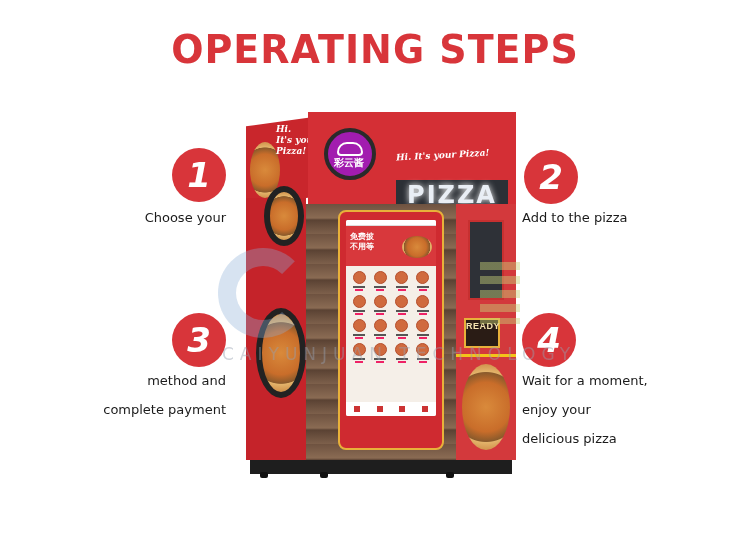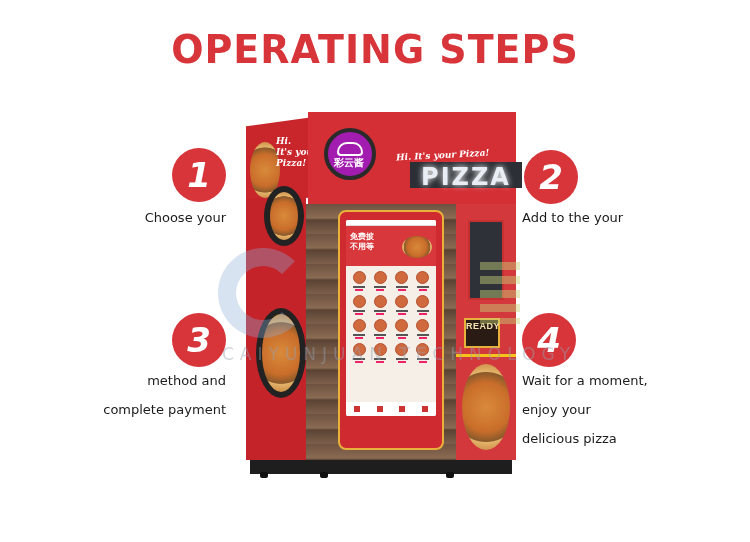--- a/index.html
+++ b/index.html
@@ -26,22 +26,22 @@
 
   
   .machine { position: absolute; left: 246px; top: 112px; width: 272px; height: 372px; }
   .side-top { position:absolute; left:0; top:10px; width:62px; height:80px; background:#c9262c; transform: skewY(-8deg); }
   .side-body { position:absolute; left:0; top:86px; width:60px; height:262px; background:#c5232a; }
   .front-top { position:absolute; left:62px; top:0; width:208px; height:92px; background:#d42f35; }
   .logo-circle { position:absolute; left:78px; top:16px; width:52px; height:52px; border-radius:50%; background:#a21caf; border:4px solid #2a2a2a; }
   .logo-cloud { position:absolute; left:9px; top:10px; width:26px; height:14px; border:2px solid #fff; border-radius:10px 10px 4px 4px; }
   .logo-text { position:absolute; left:6px; top:24px; font-size:10px; color:#fff; font-weight:bold; }
   .sign-small { position:absolute; left:150px; top:38px; font-family:"DejaVu Serif",serif; font-style:italic; font-weight:bold; font-size:9px; color:#fff; transform: rotate(-3deg); }
-  .sign-big { position:absolute; left:150px; top:50px; width:112px; height:26px; background:#2c3036; color:#e9eef5; font-family:"DejaVu Sans",sans-serif; font-weight:900; font-size:24px; letter-spacing:2px; text-align:center; line-height:30px; text-shadow:0 0 6px #fff;margin-left:14px; }
-  .side-hi { position:absolute; left:30px; top:24px; color:#fff; font-family:"DejaVu Serif",serif; font-weight:bold; font-style:italic; font-size:9px; line-height:11px; }
+  .sign-big { position:absolute; left:150px; top:68px; width:112px; height:26px; background:#2c3036; color:#e9eef5; font-family:"DejaVu Sans",sans-serif; font-weight:900; font-size:24px; letter-spacing:2px; text-align:center; line-height:30px; text-shadow:0 0 6px #fff; }
+  .side-hi { position:absolute; left:30px; top:12px; color:#fff; font-family:"DejaVu Serif",serif; font-weight:bold; font-style:italic; font-size:9px; line-height:11px; }
   .pizza { position:absolute; border-radius:50%; background: radial-gradient(circle, #d98a3b 0%, #c96d2a 50%, #8a5a2b 70%, #e3b36a 72%, #c27a35 100%); }
   .pizza-dark { border: 6px solid #222; }
   .wood { position:absolute; left:60px; top:92px; width:150px; height:256px;
     background: repeating-linear-gradient(180deg, #6e5240 0px, #8a6b53 14px, #5a4233 16px, #7d604b 30px); }
   .screen-frame { position:absolute; left:92px; top:98px; width:106px; height:240px; background:#cf2a30; border:2px solid #e8b13a; border-radius:8px; }
   .screen { position:absolute; left:6px; top:8px; width:90px; height:196px; background:#f5efe8; border-radius:2px; overflow:hidden; }
   .screen-bar { height:6px; background:#fff; border-bottom:1px solid #ddd; }
   .screen-banner { height:40px; background:#d8383c; position:relative; }
   .screen-banner-text { position:absolute; left:4px; top:6px; color:#fff; font-size:8px; font-weight:bold; line-height:10px; }
   .screen-grid { display:grid; grid-template-columns: repeat(4, 1fr); gap:4px 3px; padding:5px 4px; }
@@ -67,21 +67,21 @@
 
 <div class="title">OPERATING STEPS</div>
 
 <div class="badge" style="left:172px;top:148px;">1</div>
 <div class="step-text right-align" style="right:524px;top:203px;">
   <span>Choose your</span>
 </div>
 
 <div class="badge" style="left:524px;top:150px;">2</div>
 <div class="step-text" style="left:522px;top:203px;">
-  <span>Add to the your</span>
+  <span>Add to the pizza</span>
 </div>
 
 <div class="badge" style="left:172px;top:313px;">3</div>
 <div class="step-text right-align" style="right:524px;top:366px;">
   <span>method and</span>
   <span>complete payment</span>
 </div>
 
 <div class="badge" style="left:522px;top:313px;">4</div>
 <div class="step-text" style="left:522px;top:366px;">

